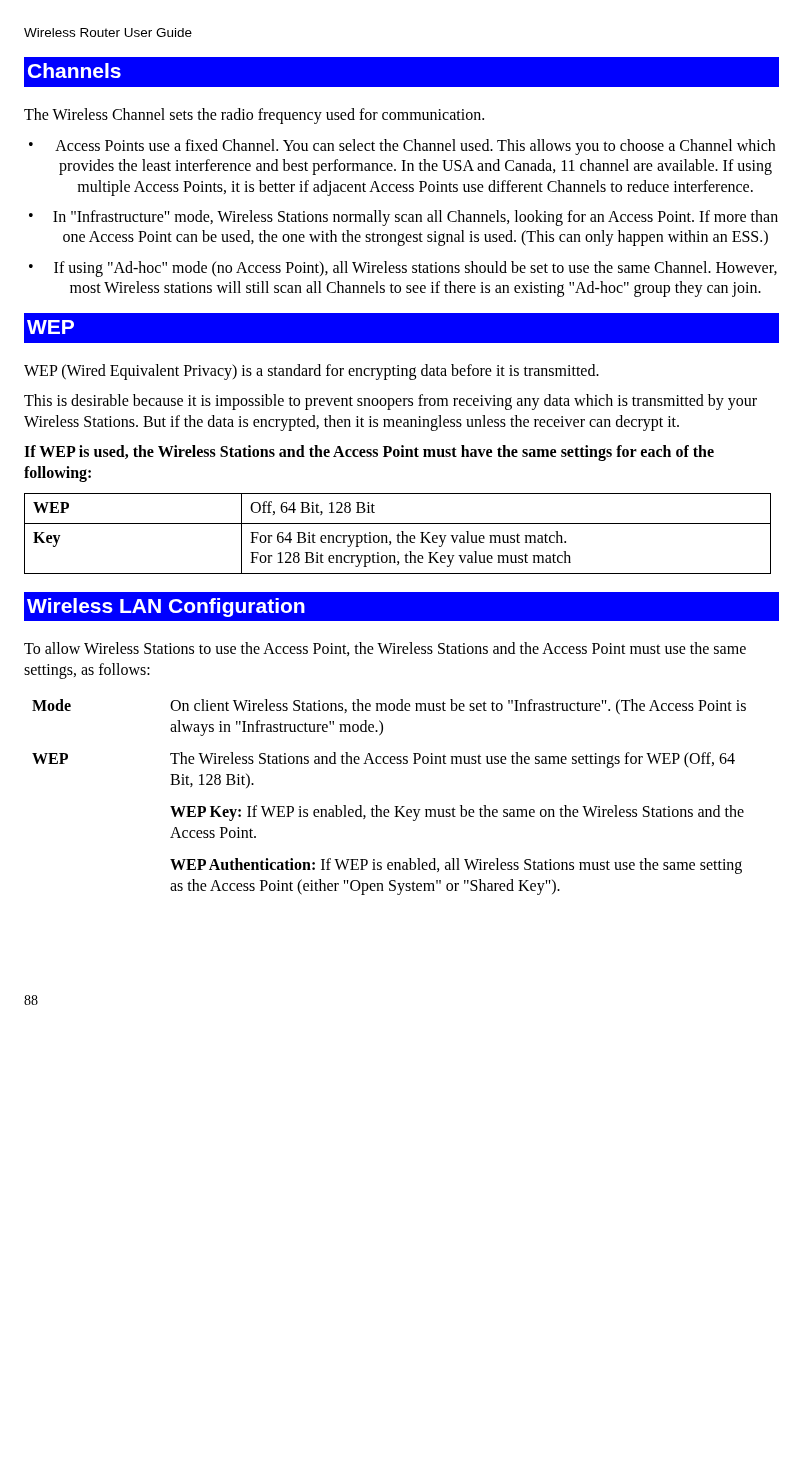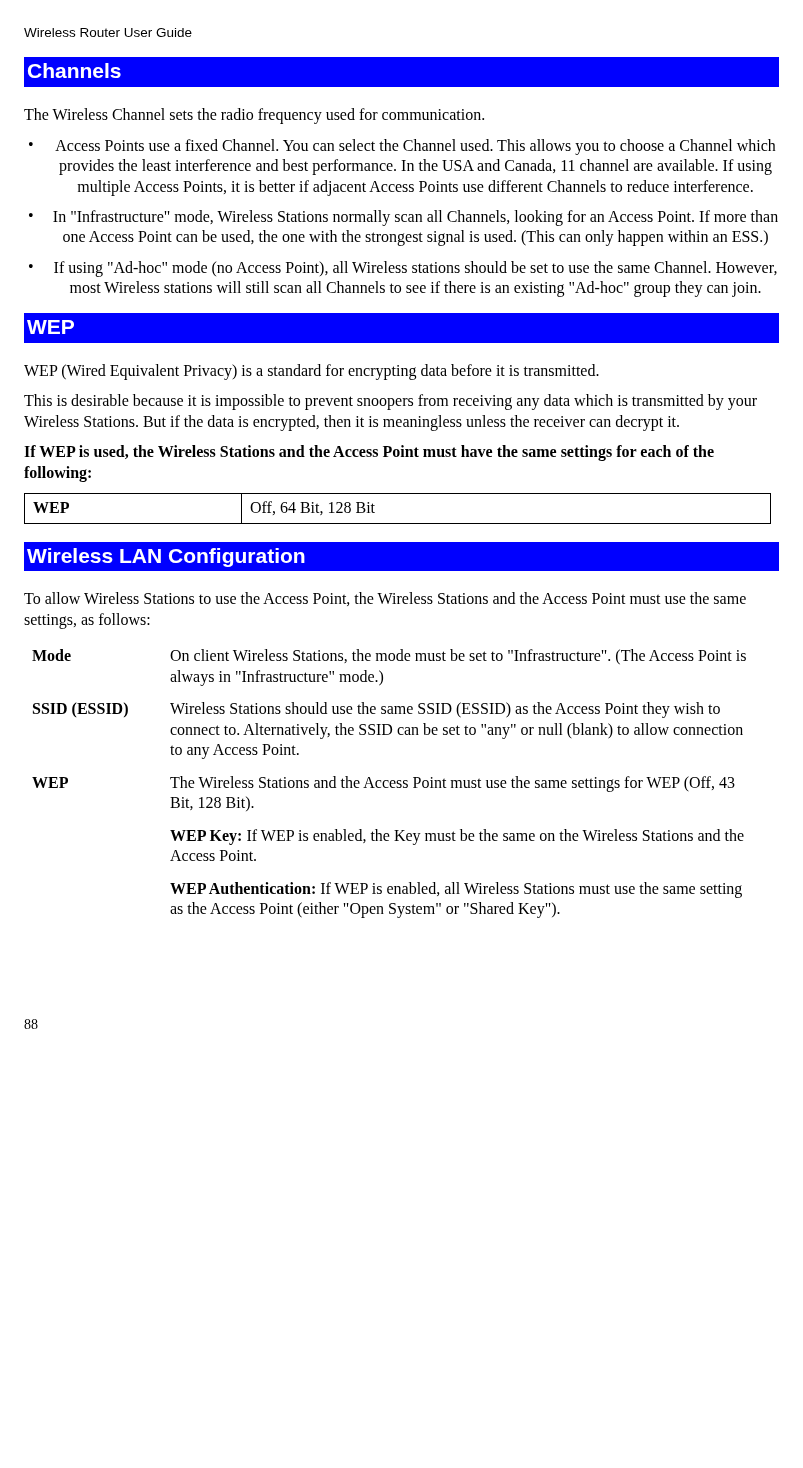--- a/index.html
+++ b/index.html
@@ -98,44 +98,45 @@
 <p>WEP (Wired Equivalent Privacy) is a standard for encrypting data before it is transmitted.</p>
 <p>This is desirable because it is impossible to prevent snoopers from receiving any data which is transmitted by your Wireless Stations. But if the data is encrypted, then it is meaningless unless the receiver can decrypt it.</p>
 <p class="bold">If WEP is used, the Wireless Stations and the Access Point must have the same settings for each of the following:</p>
 
 <table class="grid">
   <tbody>
       <tr>
     <td class="hcell">WEP</td>
     <td>Off, 64 Bit, 128 Bit</td>
   </tr>
+  <tr>
+    <td class="hcell">Key</td>
+    <td>
+      <span>For 64 Bit encryption, the Key value must match.</span><br>
+      <span>For 128 Bit encryption, the Key value must match</span>
+    </td>
+  </tr>
 </tbody>
   </table>
 
 <div class="section-head">Wireless LAN Configuration</div>
 <p>To allow Wireless Stations to use the Access Point, the Wireless Stations and the Access Point must use the same settings, as follows:</p>
 
 <table class="defs">
   <tbody>
       <tr>
     <td class="term">Mode</td>
     <td class="val">
           <p>On client Wireless Stations, the mode must be set to "Infrastructure". (The Access Point is always in "Infrastructure" mode.)</p>
         </td>
   </tr>
   <tr>
-    <td class="term">SSID (ESSID)</td>
-    <td class="val">
-          <p>Wireless Stations should use the same SSID (ESSID) as the Access Point they wish to connect to. Alternatively, the SSID can be set to "any" or null (blank) to allow connection to any Access Point.</p>
-        </td>
-  </tr>
-  <tr>
     <td class="term">WEP</td>
     <td class="val">
-      <p>The Wireless Stations and the Access Point must use the same settings for WEP (Off, 43 Bit, 128 Bit).</p>
+      <p>The Wireless Stations and the Access Point must use the same settings for WEP (Off, 64 Bit, 128 Bit).</p>
       <p><span class="bold">WEP Key:  </span><span>If WEP is enabled, the Key must be the same on the Wireless Stations and the Access Point.</span></p>
       <p><span class="bold">WEP Authentication:  </span><span>If WEP is enabled, all Wireless Stations must use the same setting as the Access Point (either "Open System" or "Shared Key").</span></p>
     </td>
   </tr>
 </tbody>
   </table>
 
 <div class="pgnum">88</div>
 
 </body></html>

